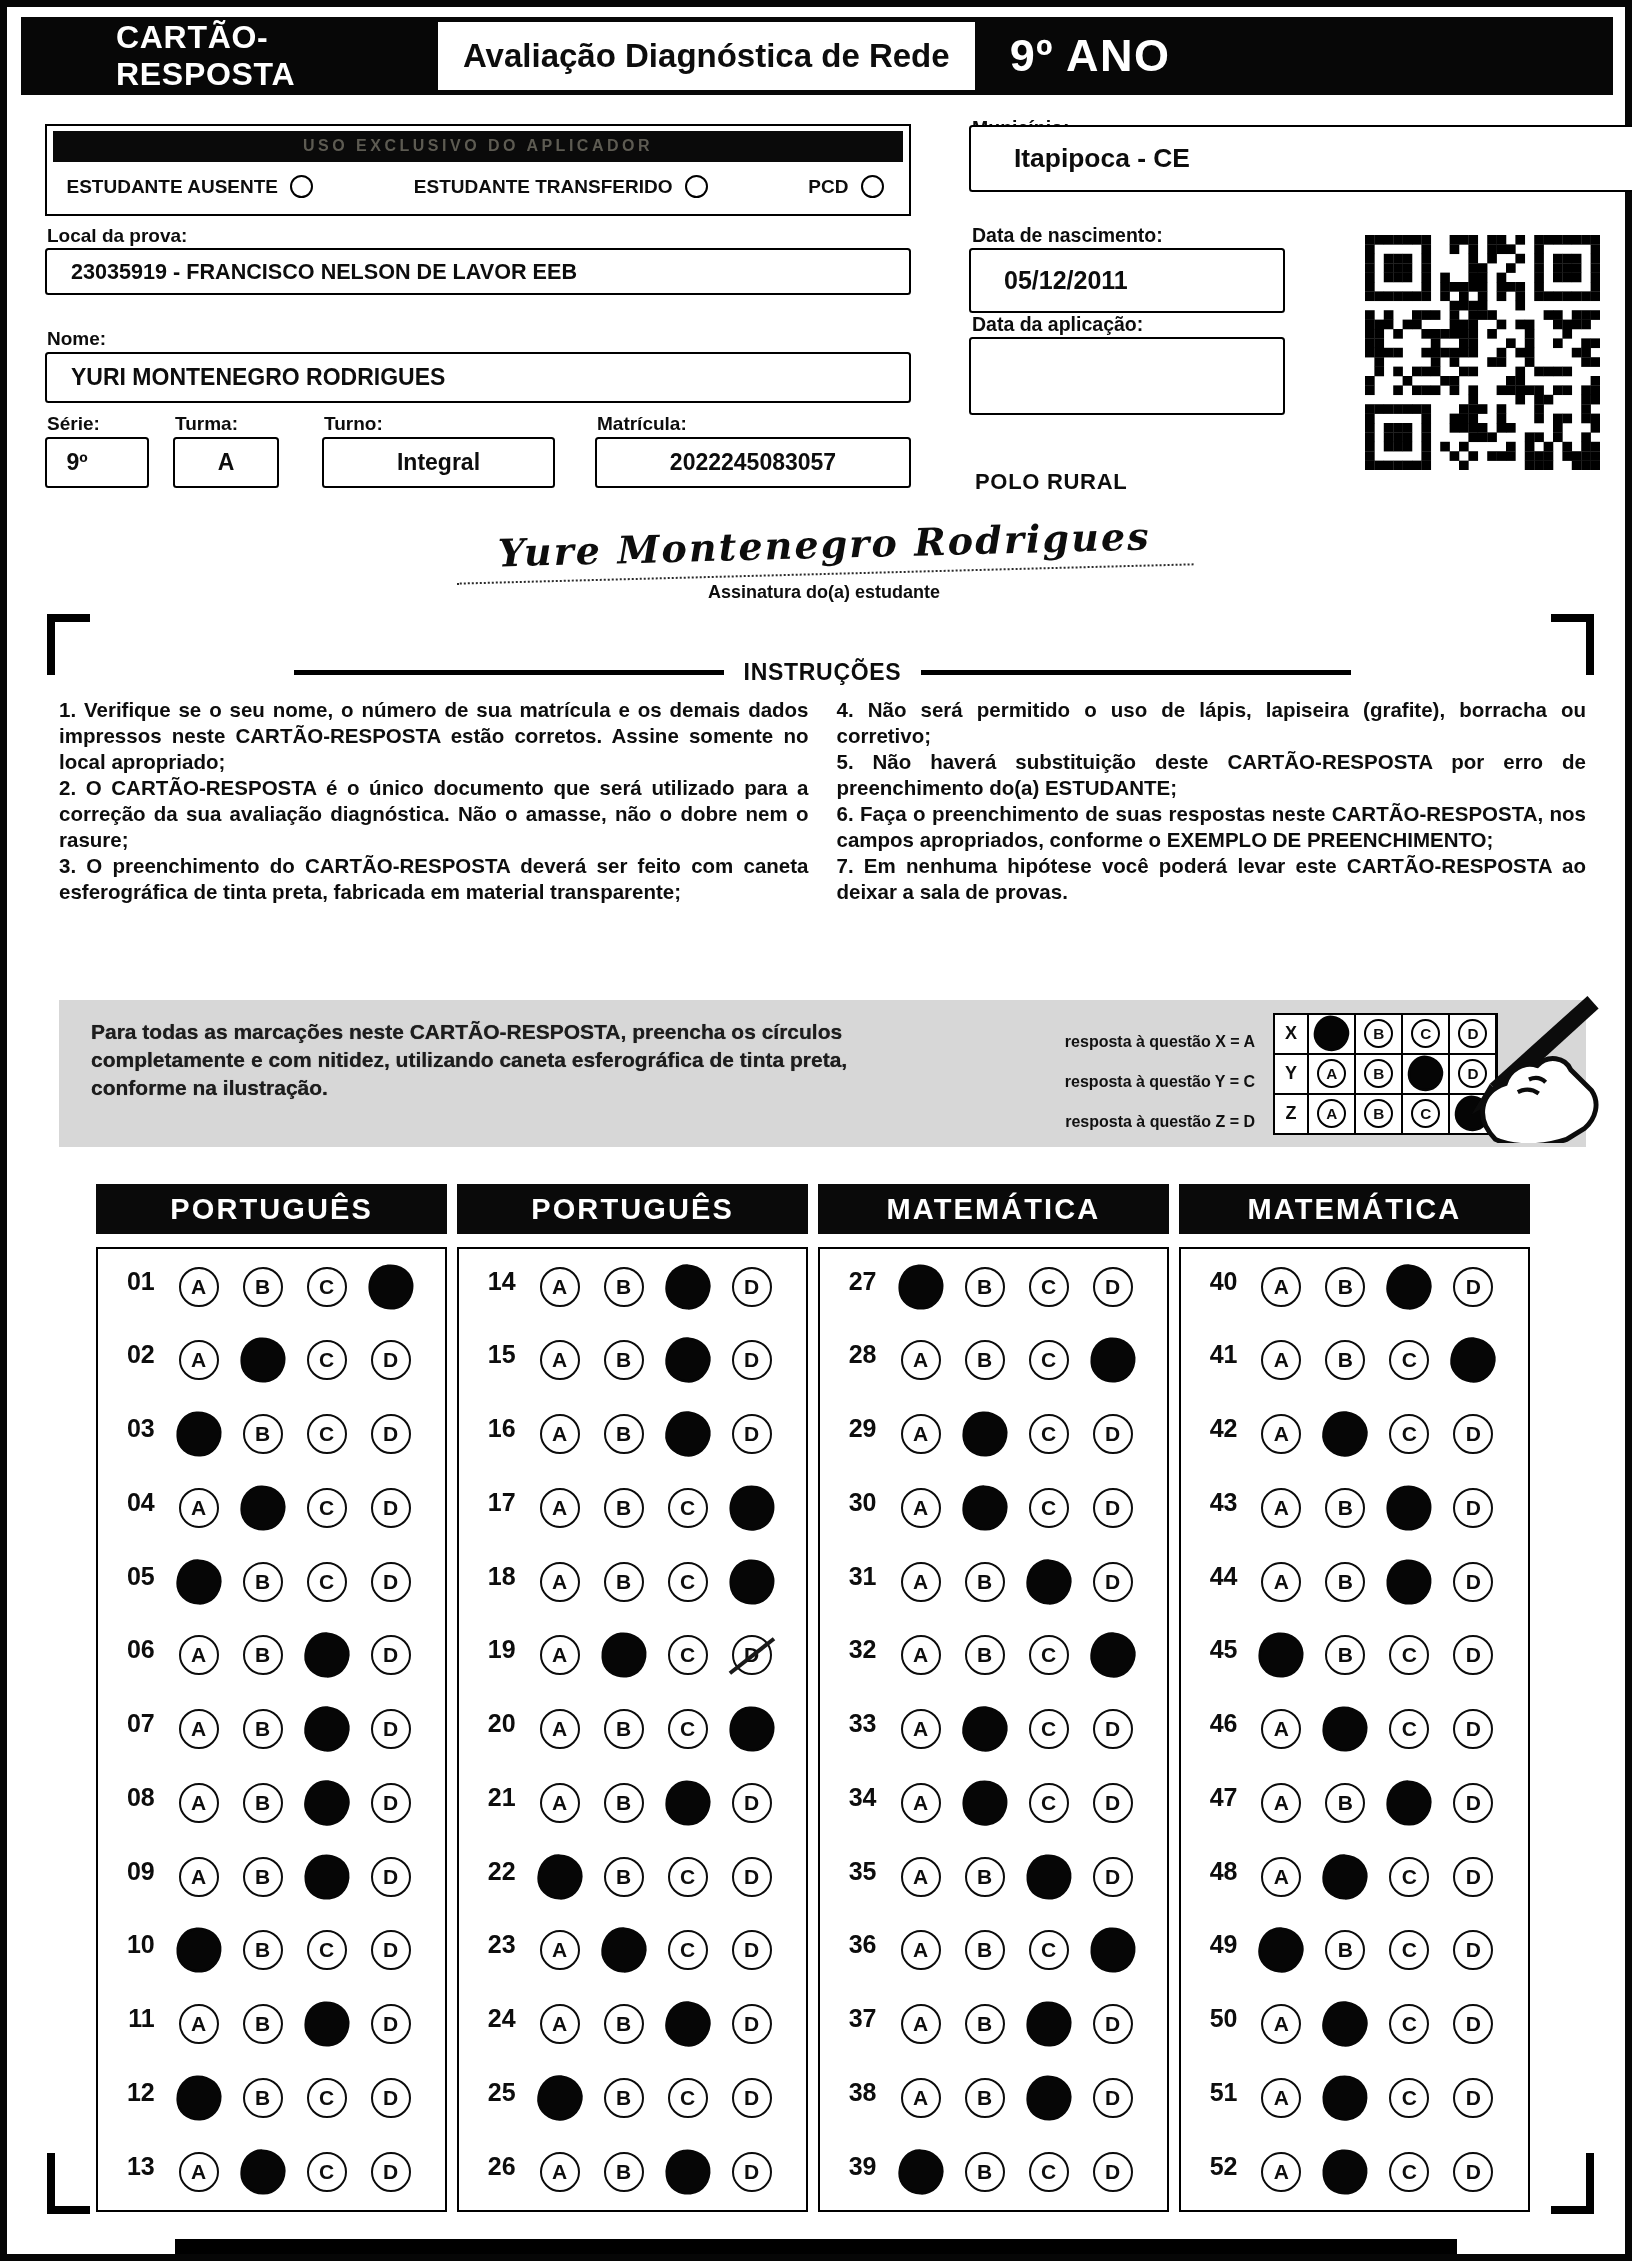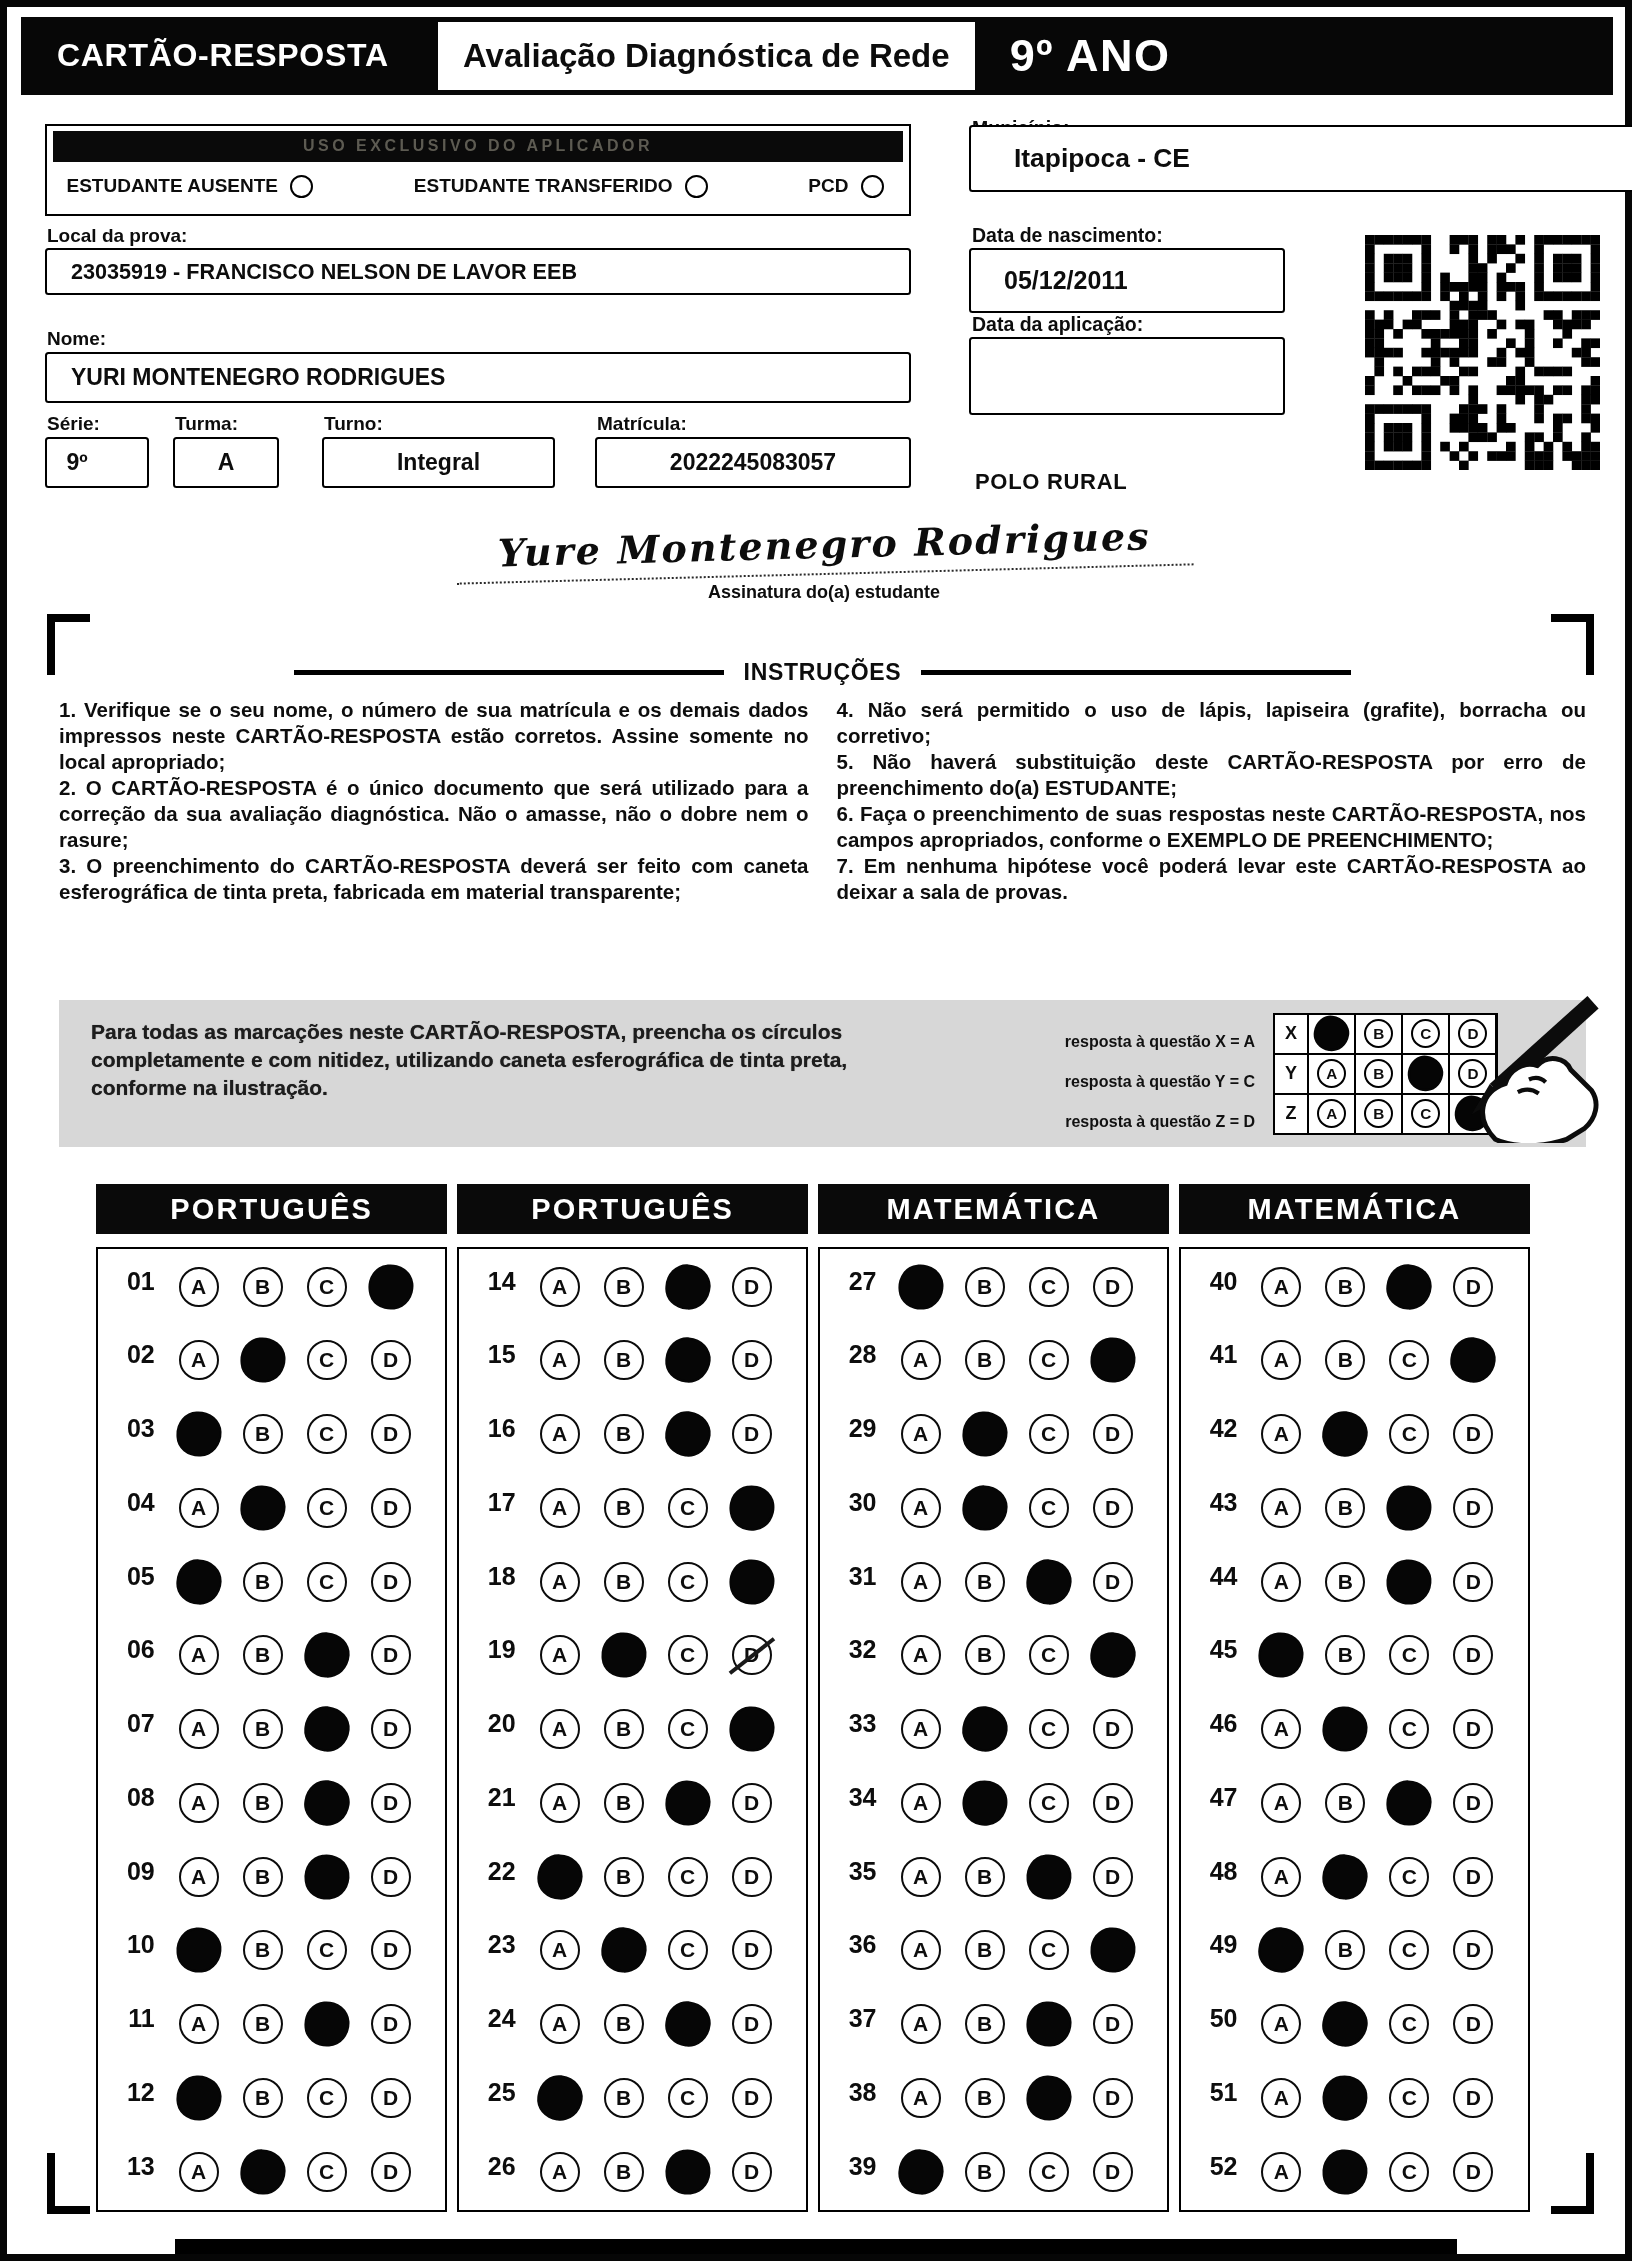--- a/index.html
+++ b/index.html
@@ -2,30 +2,30 @@
 <html style="font-size:11px"><head>
 <meta charset="utf-8">
 <style>
   *{box-sizing:border-box;margin:0;padding:0}
   html,body{width:1632px;height:2261px}
   body{position:relative;background:#d0d0d0;font-family:"Liberation Sans",sans-serif;color:#0d0d0d}
   .page{position:absolute;inset:0;background:#fff;border:7.7px solid #060606}
 
   
   .topbar{position:absolute;left:14px;top:9.7px;right:12.5px;height:78px;background:#070707;display:flex;align-items:stretch}
-  .topbar-title{width:417px;display:flex;align-items:center;padding-left:36px;color:#fff;font-size:32px;font-weight:bold;letter-spacing:0.7px}
+  .topbar-title{width:417px;display:flex;align-items:center;padding-left:95px;color:#fff;font-size:32px;font-weight:bold;letter-spacing:0.7px}
   .topbar-subtitle-box{background:#fff;margin:4.9px 0;display:flex;align-items:center;padding:0 25px}
   .topbar-subtitle-box span{font-size:33px;font-weight:bold}
   .topbar-grade{display:flex;align-items:center;padding-left:35px;color:#fff;font-size:45px;font-weight:bold;letter-spacing:1.4px}
 
   
   .applicator-box{position:absolute;left:38px;top:117px;width:866px;height:92px;border:2.1px solid #000}
   .applicator-bar{margin:4.9px 5.6px 0;height:31px;background:#0a0a0a;color:#5d5b52;display:flex;align-items:center;justify-content:center;font-size:16px;font-weight:bold;letter-spacing:3.5px}
   .checkbox-row{display:flex;align-items:center;justify-content:space-between;padding:0 25px 0 19.5px;height:49px}
-  .cb-item{display:flex;align-items:center;gap:12.5px;font-size:19px;font-weight:bold}
+  .cb-item{display:flex;align-items:flex-end;gap:12.5px;font-size:19px;font-weight:bold}
   .cb-circle{width:23px;height:23px;border:2.1px solid #000;border-radius:50%;display:inline-block;background:#fff}
 
   
   .f-label{position:absolute;font-size:19px;font-weight:bold}
   .f-box{position:absolute;border:2.1px solid #000;border-radius:3.5px;display:flex;align-items:center;padding-left:24px;font-size:23px;font-weight:bold;background:#fff}
   .f-box.center{justify-content:center;padding-left:0}
   .f-box.big{font-size:26.4px}
 
   .qr{position:absolute;left:1358px;top:228px;width:235px;height:235px}
   .polo{position:absolute;left:968px;top:462px;font-size:22px;font-weight:bold;letter-spacing:0.7px}

